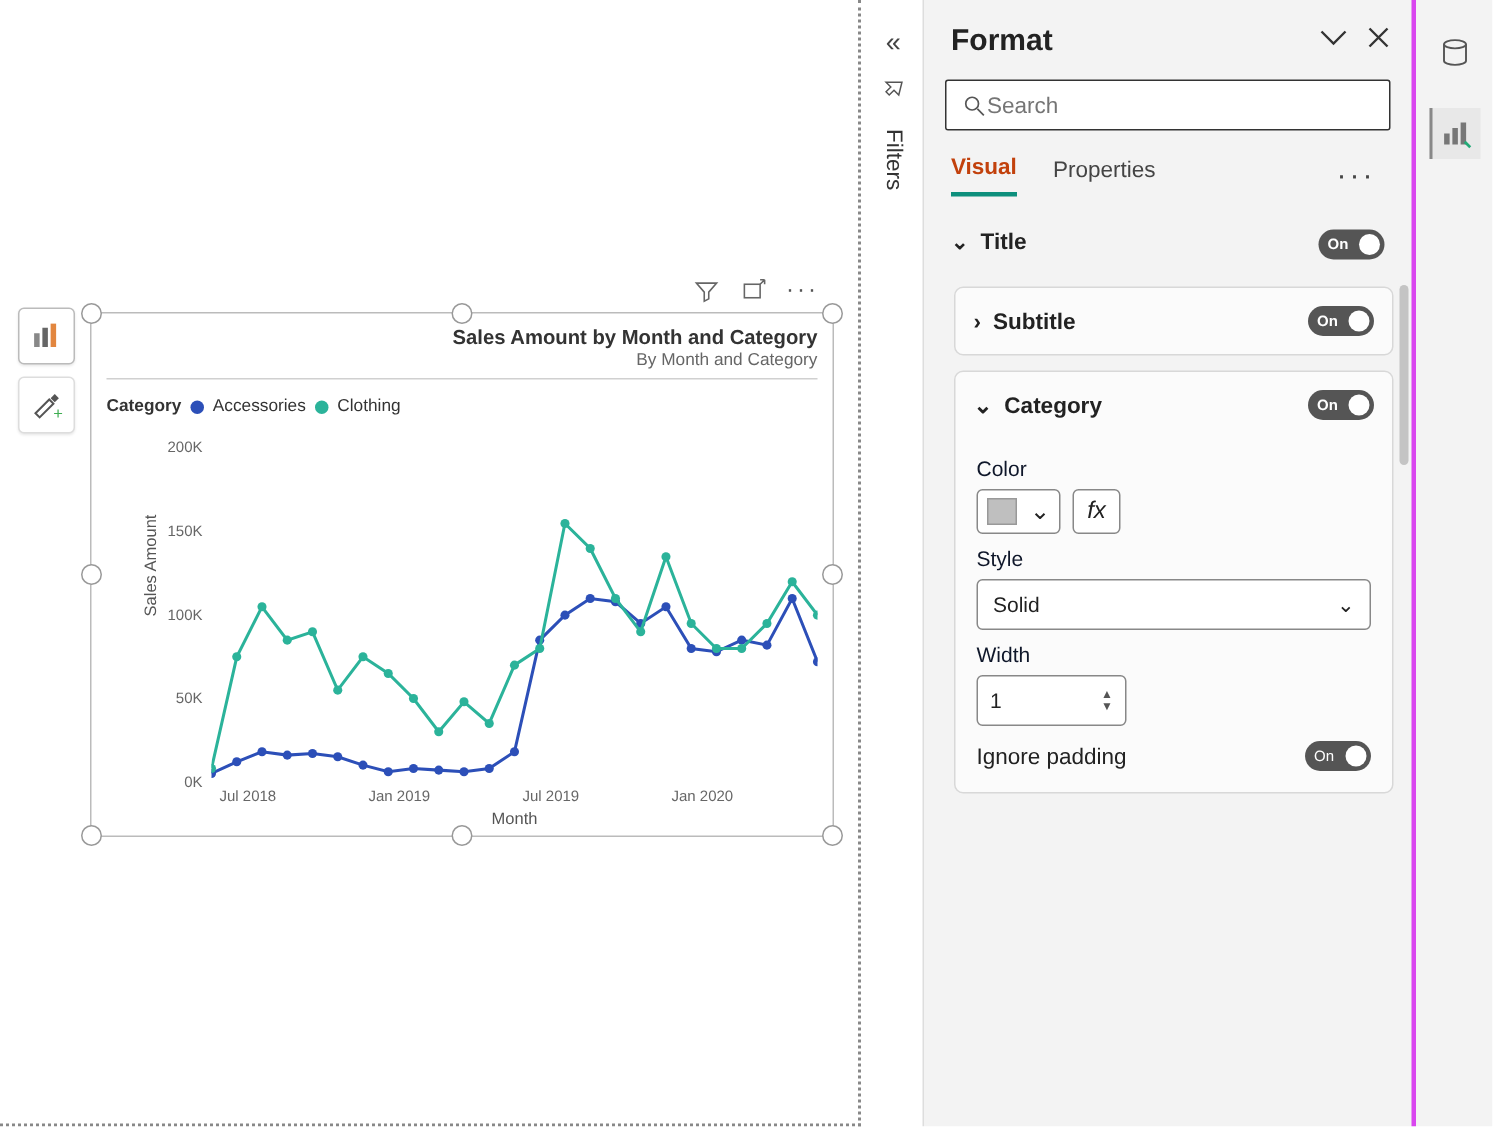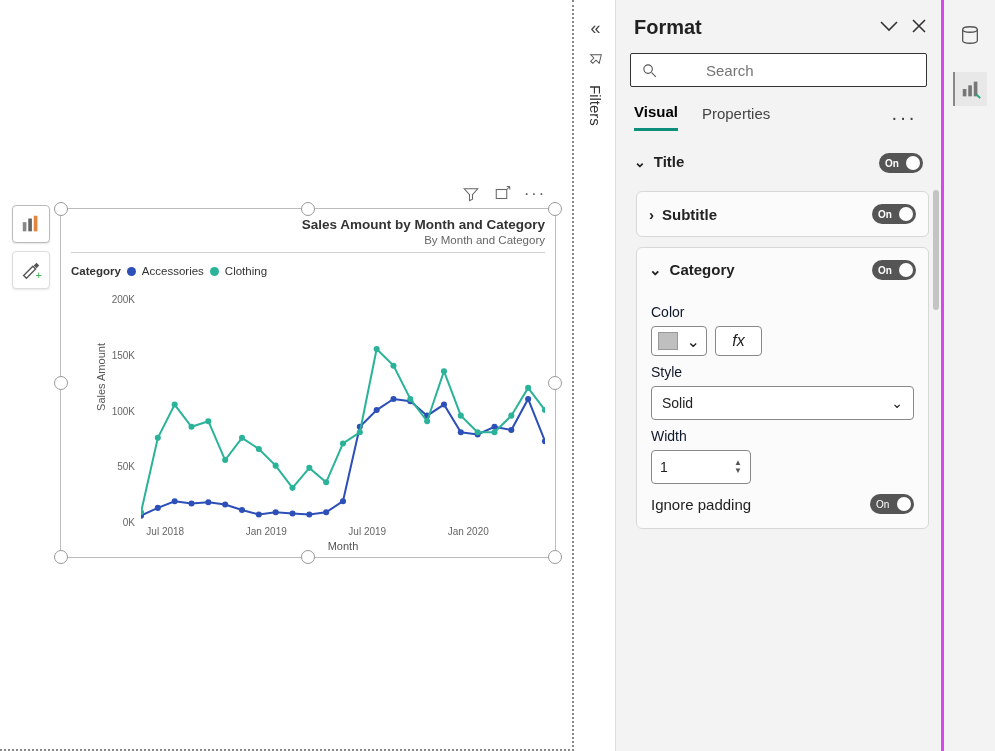--- a/index.html
+++ b/index.html
@@ -37,41 +37,41 @@
 
   
   .chev-left{ font-size:18px; color:#444; cursor:pointer;}
   .filters-label{ writing-mode:vertical-rl; font-size:15px; color:#333; margin-top:4px;}
 
   
   .fp-header{ display:flex; align-items:center; justify-content:space-between; padding:16px 14px 6px 18px;}
   .fp-title{ font-size:20px; font-weight:600;}
   .fp-icons{ display:flex; gap:12px; align-items:center;}
   .fp-search{ margin:8px 14px; height:34px; border:1px solid #333; border-radius:2px; display:flex; align-items:center; padding:0 10px; background:#fff;}
-  .fp-search input{ border:none; outline:none; flex:1; font-size:15px; color:#333; background:transparent;margin-left:48px;}
+  .fp-search input{ border:none; outline:none; flex:1; font-size:15px; color:#333; background:transparent;}
   .fp-tabs{ display:flex; gap:24px; padding:8px 18px 0 18px; align-items:center; position:relative;}
   .fp-tab{ font-size:15px; color:#444; padding-bottom:8px; cursor:pointer; font-weight:600;}
-  .fp-tab.active{ color:#000000; border-bottom:3px solid #0d8f7c;}
+  .fp-tab.active{ color:#c2410c; border-bottom:3px solid #0d8f7c;}
   .fp-tabs .dots{ margin-left:auto; font-size:20px; color:#444; cursor:pointer; padding-right:6px; letter-spacing:2px;}
   
   .fp-scroll{ flex:1; overflow-y:auto; padding:10px 6px 10px 10px;}
   .section-head{ display:flex; justify-content:space-between; padding:12px 12px 12px 8px; cursor:pointer; font-size:15px; font-weight:600; color:#222; border-radius:4px;}
   .section-head .chev{ margin-right:8px; font-size:14px;}
   .toggle{ width:44px; height:20px; border-radius:10px; background:#555; position:relative; display:flex; align-items:center; color:#fff; font-size:10px; padding-left:6px; cursor:pointer;}
   .toggle::after{ content:""; position:absolute; right:3px; width:14px; height:14px; border-radius:50%; background:#fff;}
   
   .card{ background:#fbfbfb; border:1px solid #d8d8d8; border-radius:6px; margin:6px 6px 10px 10px; }
   .card-head{ display:flex; align-items:center; justify-content:space-between; padding:12px 12px; font-size:15px; font-weight:600; cursor:pointer;}
   .card-head .chev{ margin-right:8px;}
   .card-body{ padding:4px 14px 14px 14px;}
   .field-label{ font-size:14px; color:#0f172a; margin:8px 0 6px;}
   .color-row{ display:flex; gap:8px;}
   .color-swatch{ width:56px; height:30px; border:1px solid #888; border-radius:4px; display:flex; align-items:center; justify-content:space-between; padding:0 6px; background:#fff; cursor:pointer;}
   .sw{ width:20px; height:18px; background:#bfbfbf; border:1px solid #999;}
-  .fx-btn{ width:47px; height:30px; border:1px solid #888; border-radius:4px; background:#fff; display:flex; align-items:center; justify-content:center; font-style:italic; cursor:pointer;}
+  .fx-btn{ width:32px; height:30px; border:1px solid #888; border-radius:4px; background:#fff; display:flex; align-items:center; justify-content:center; font-style:italic; cursor:pointer;}
   .select{ width:100%; height:34px; border:1px solid #888; border-radius:4px; background:#fff; display:flex; align-items:center; justify-content:space-between; padding:0 10px; font-size:14px; cursor:pointer;}
   .num-input{ width:100px; height:34px; border:1px solid #888; border-radius:4px; background:#fff; display:flex; align-items:center; padding:0 8px; font-size:14px; justify-content:space-between;}
   .spin{ display:flex; flex-direction:column; font-size:8px; line-height:8px; color:#555;}
   .row-sb{ display:flex; align-items:center; justify-content:space-between; padding:10px 0 0;}
   
   .right-btn{ width:34px; height:34px; display:flex; align-items:center; justify-content:center; color:#444; cursor:pointer;}
   .right-btn.sel{ background:#e8e8e8; border-left:2px solid #888;}
   
   .scrollbar-fake{ position:absolute; right:2px; top:190px; width:6px; height:120px; background:#c4c4c4; border-radius:3px;}
 </style>

